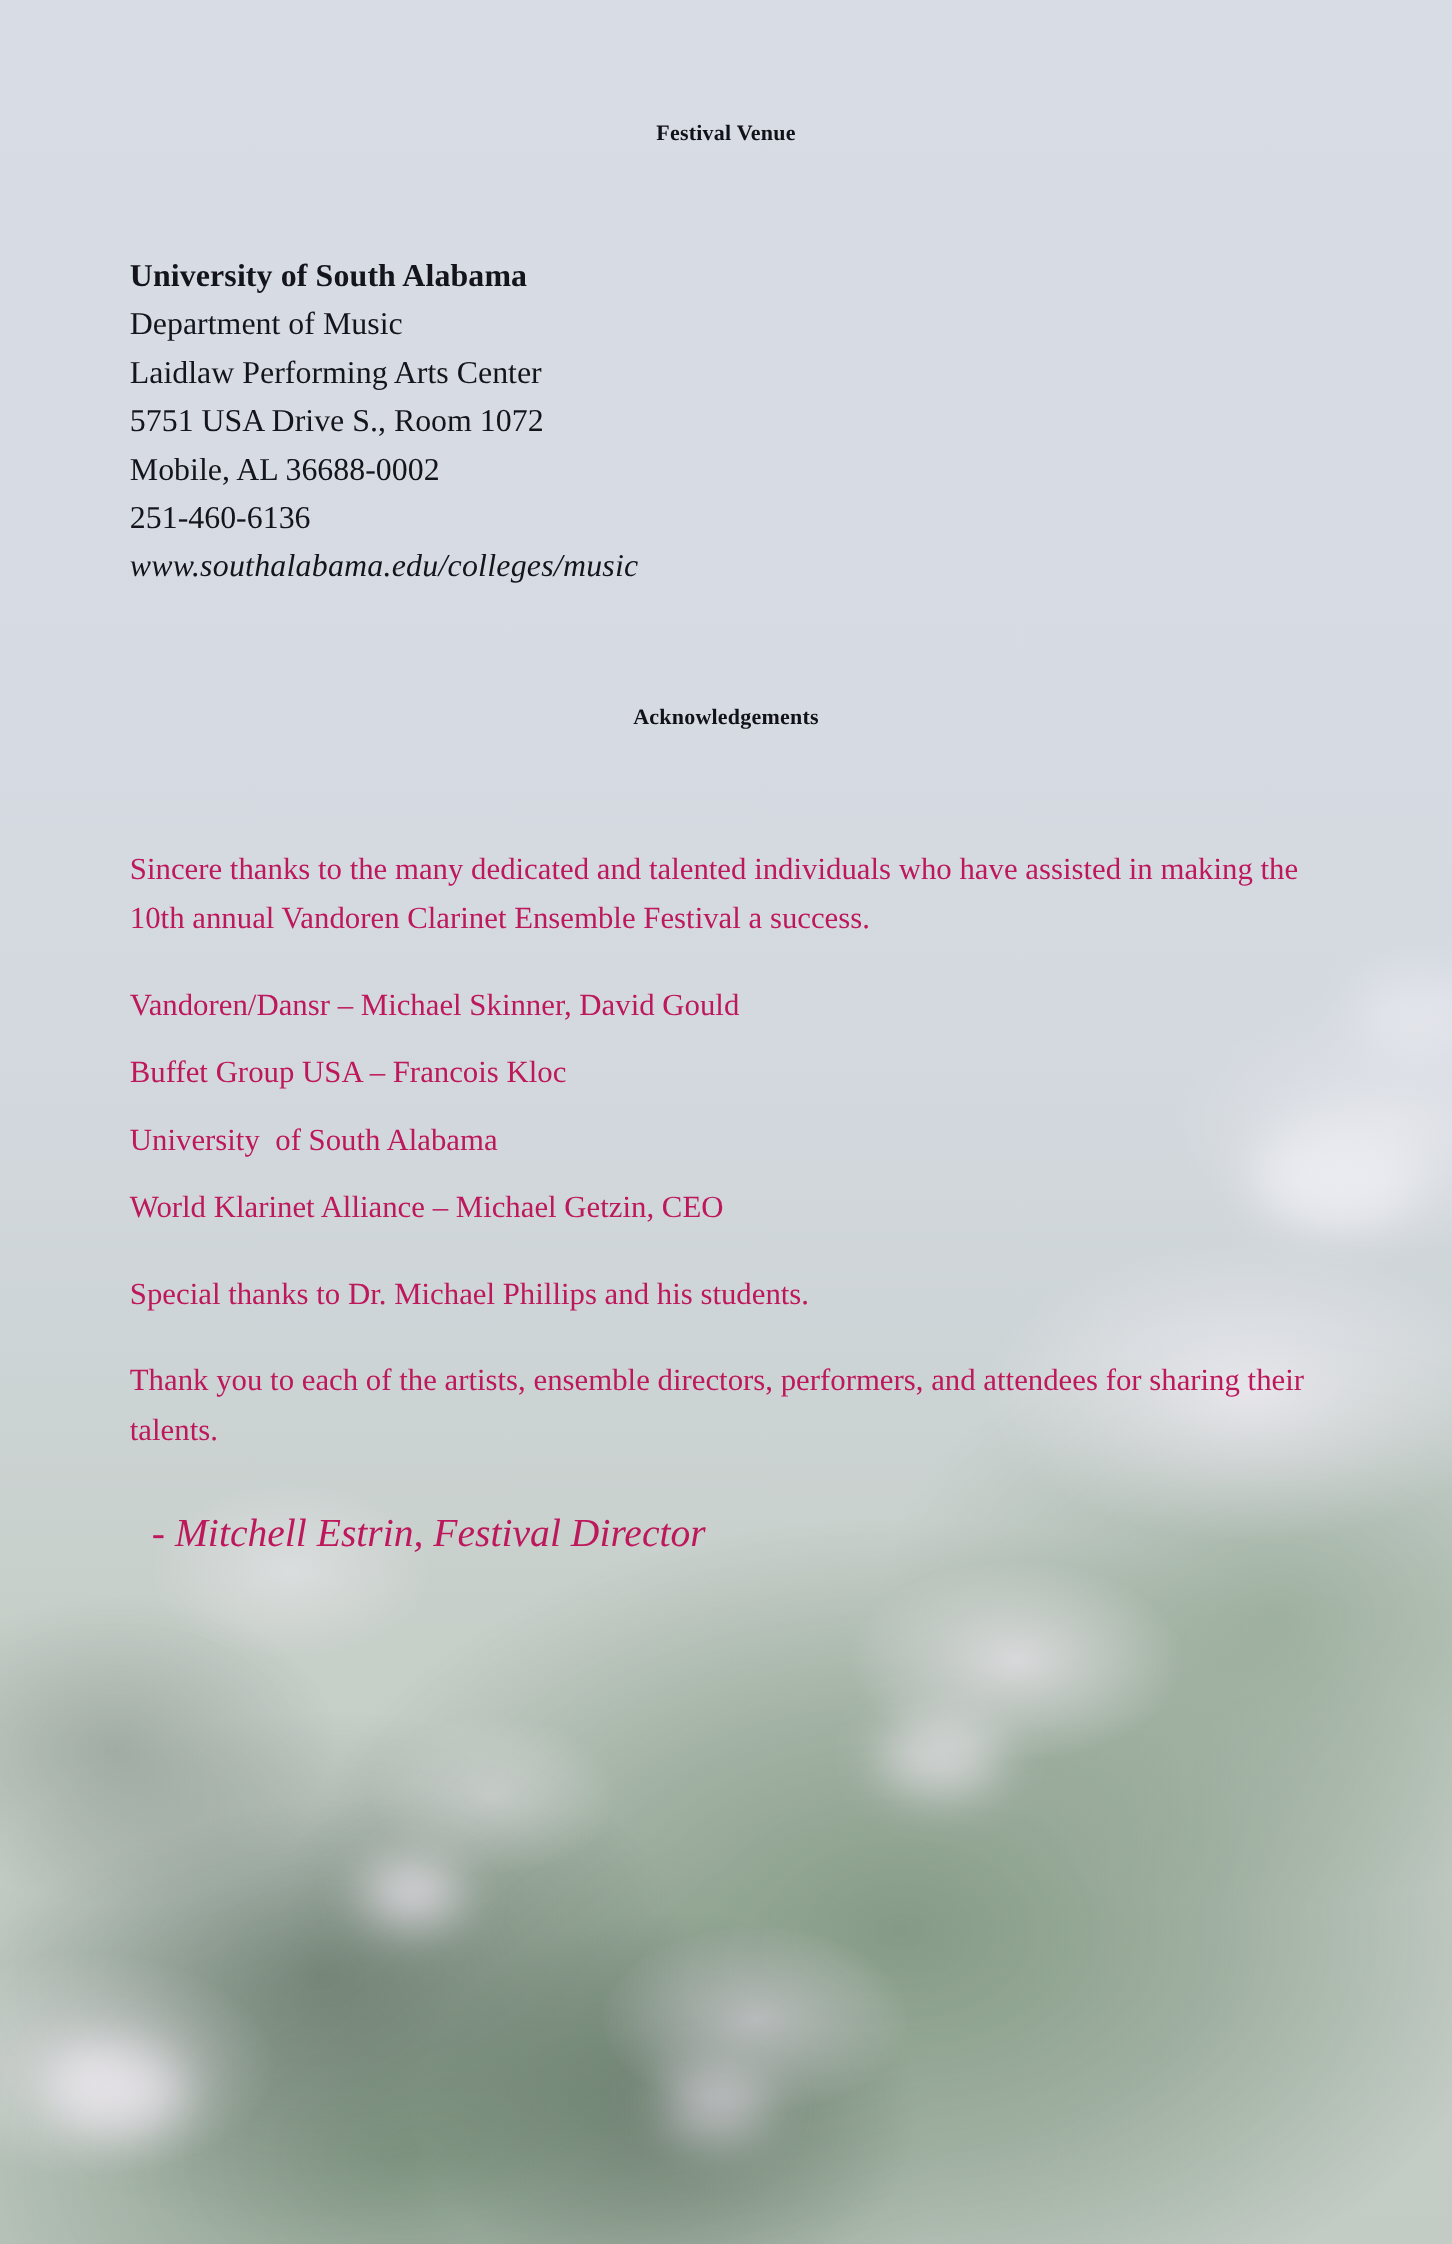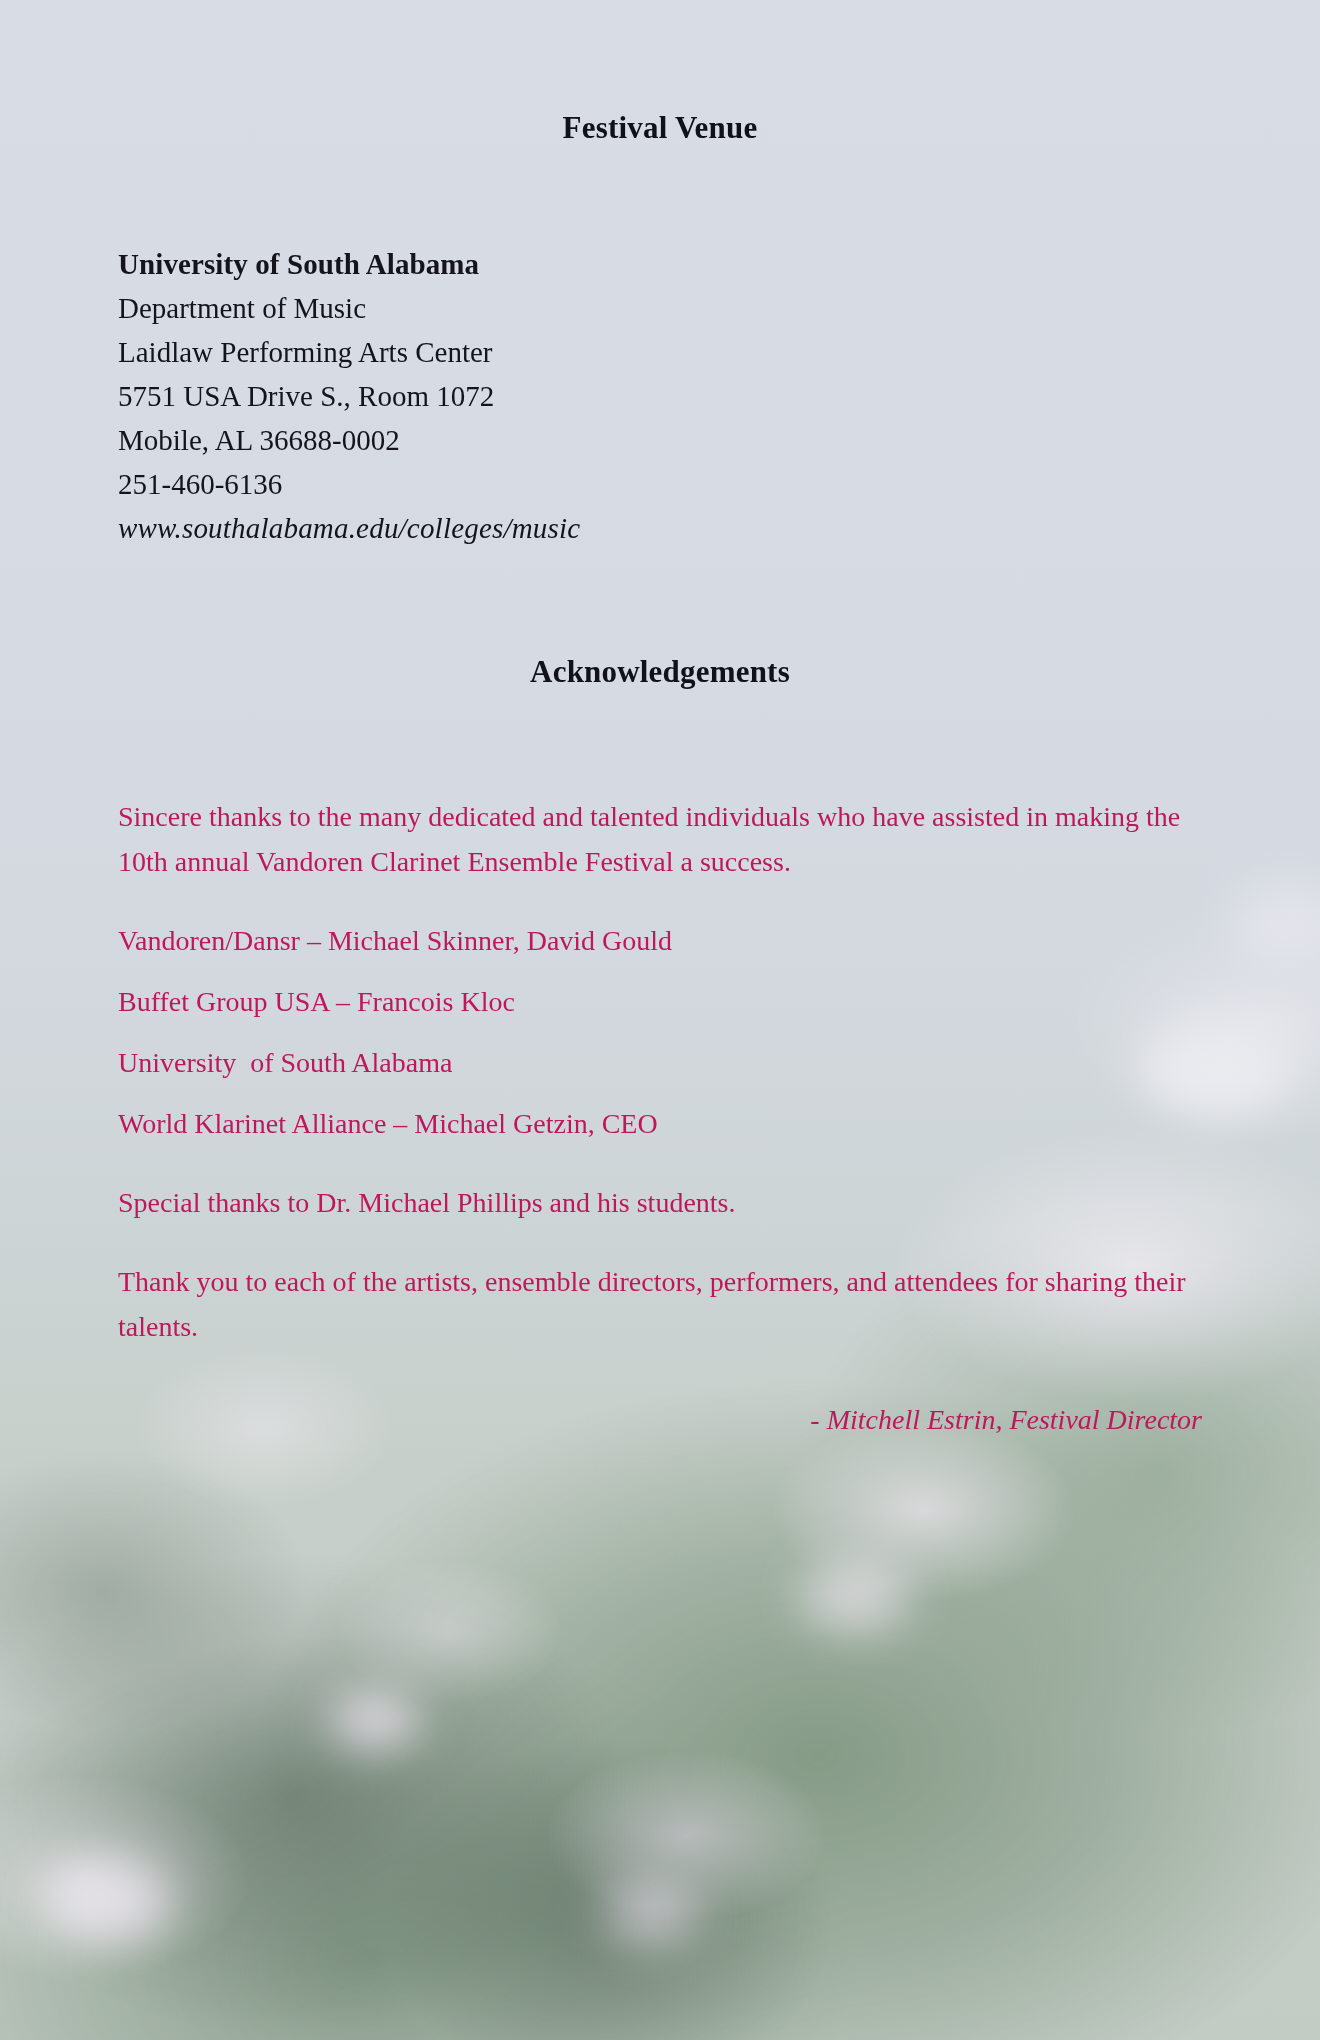--- a/index.html
+++ b/index.html
@@ -81,21 +81,21 @@
   
   .content {
     position: relative;
     z-index: 5;
     padding: 0;
   }
 
   .section-title {
     text-align: center;
     font-weight: bold;
-    font-size: 31px;
+    font-size: 20px;
     letter-spacing: 0.2px;
     color: #111119;
   }
 
   #venue-title { margin-top: 110px; }
 
   .venue-block {
     margin-top: 96px;
     margin-left: 118px;
     font-size: 29px;
@@ -119,23 +119,23 @@
     margin-right: 118px;
     font-size: 28px;
     line-height: 45px;
     color: #be185d;
   }
   .ack-para { margin: 0 0 34px 0; }
   .ack-list { margin: 0 0 34px 0; }
   .ack-list div { white-space: pre; margin-top: 16px; }
   .ack-signature {
     margin-top: 48px;
-    text-align: right;
+    text-align: left;
     font-style: italic;
-    font-size: 28px;
+    font-size: 36px;
     padding-left: 20px;
   }
 </style>
 </head>
 <body>
 
 <div class="page">
 
   <div class="bg-layer bg-base"></div>
   <div class="bg-layer bg-green"></div>

